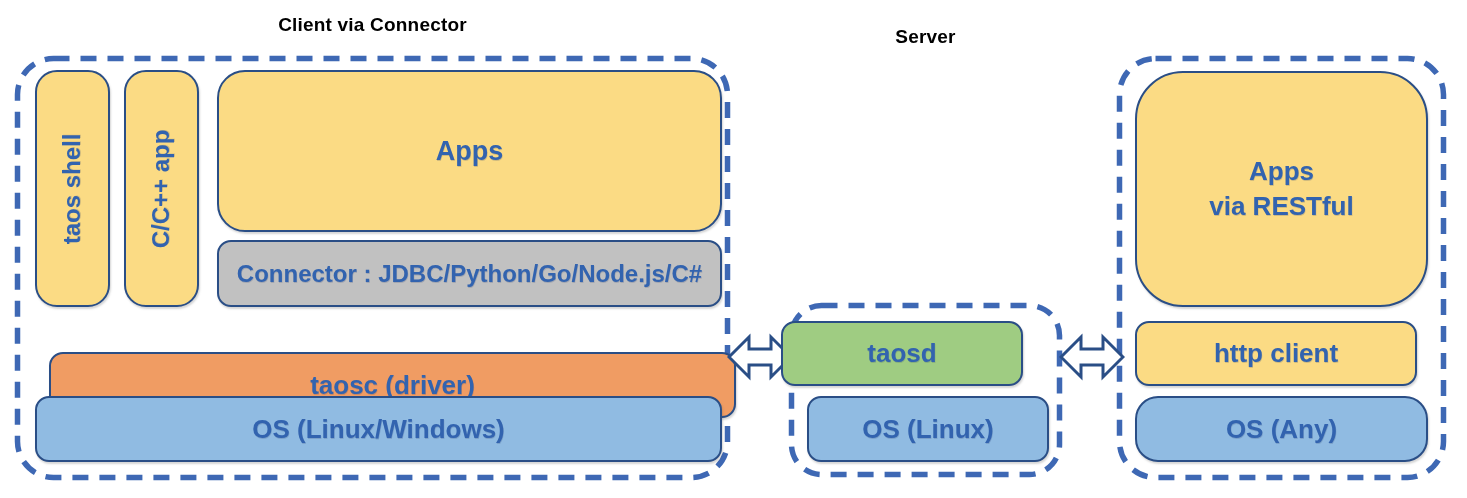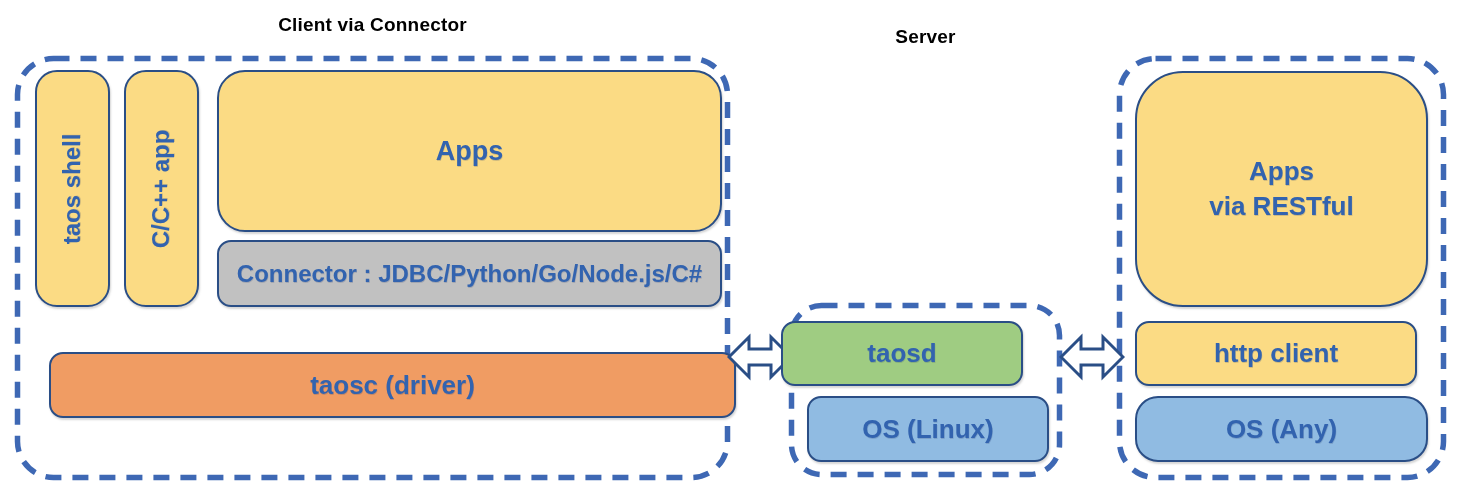--- a/index.html
+++ b/index.html
@@ -85,20 +85,23 @@
   </div>
 
   <div class="box gray connector-bar" style="left:217px;top:240px;width:505px;height:67px;">
     <span class="lbl">Connector : JDBC/Python/Go/Node.js/C#</span>
   </div>
 
   <div class="box orange bar" style="left:49px;top:320px;width:687px;height:66px;margin-top:32px;">
     <span class="lbl">taosc (driver)</span>
   </div>
 
+  <div class="box blue bar" style="left:35px;top:396px;width:687px;height:66px;">
+    <span class="lbl">OS (Linux/Windows)</span>
+  </div>
 
   <svg class="arrow-svg" style="left:727px;top:333px;" width="66" height="48" viewBox="0 0 66 48">
     <polygon points="2,24 22,4 22,16 44,16 44,4 64,24 44,44 44,32 22,32 22,44" fill="#ffffff" stroke="#2A4E86" stroke-width="3" stroke-linejoin="miter"></polygon>
   </svg>
   <svg class="arrow-svg" style="left:1059px;top:333px;" width="66" height="48" viewBox="0 0 66 48">
     <polygon points="2,24 22,4 22,16 44,16 44,4 64,24 44,44 44,32 22,32 22,44" fill="#ffffff" stroke="#2A4E86" stroke-width="3" stroke-linejoin="miter"></polygon>
   </svg>
 
   <div class="box green bar" style="left:781px;top:321px;width:242px;height:65px;justify-content:center;">
     <span class="lbl">taosd</span>

